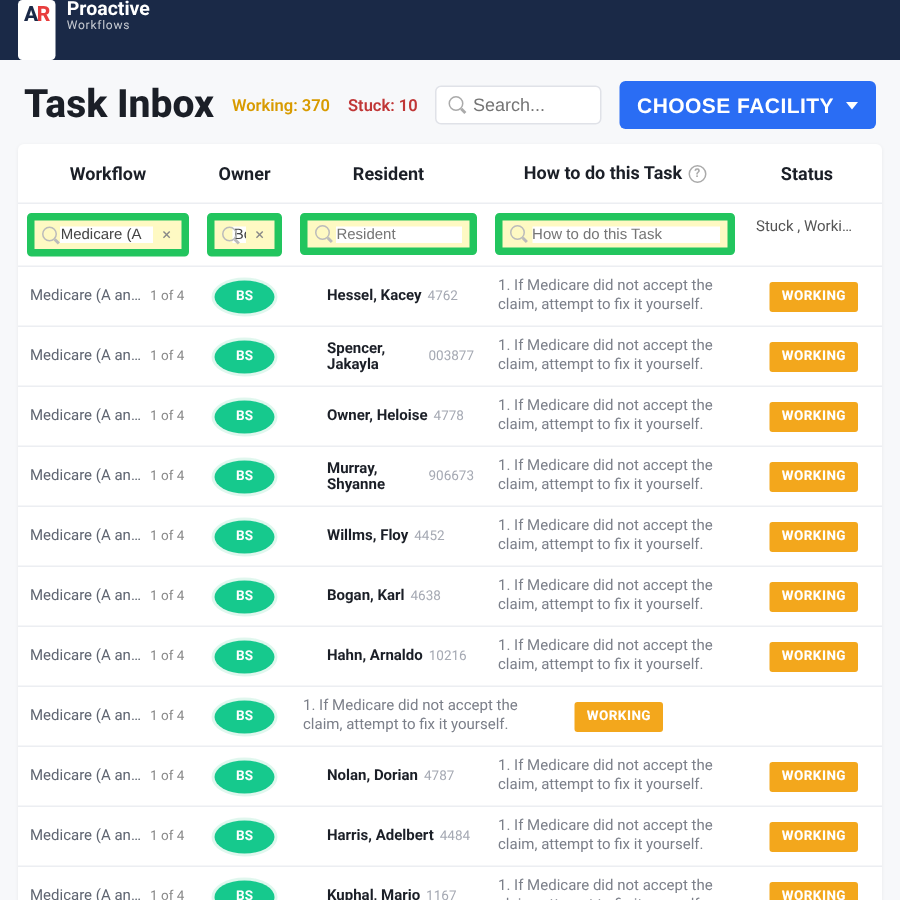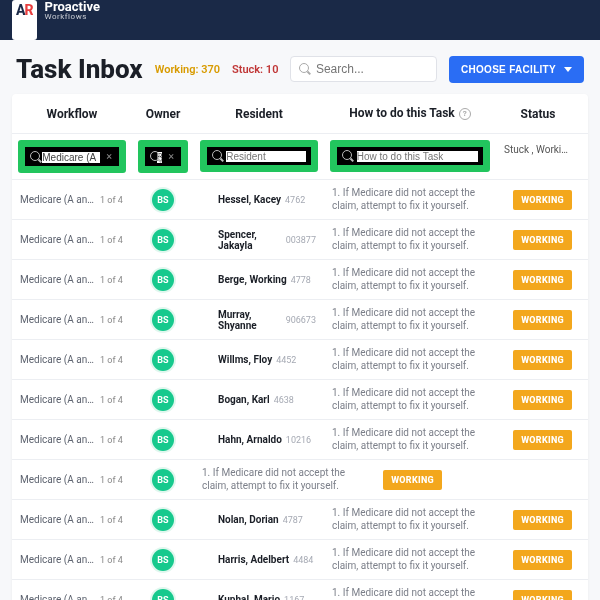--- a/index.html
+++ b/index.html
@@ -12,37 +12,37 @@
   .logo-text .w { font-size: 8px; opacity: .75; letter-spacing: .5px; }
   .header { display: flex; align-items: center; padding: 14px 16px 10px; gap: 12px; justify-content: center; }
   .title { font-size: 26px; font-weight: 800; color: #1b1f27; }
   .stat-working { font-size: 11px; color: #d89b00; font-weight:600;}
   .stat-stuck   { font-size: 11px; color: #c03636; font-weight:600;}
   .search-box   { flex:1; display:flex; align-items:center; border:1px solid #e0e2e8; border-radius:4px; padding:5px 8px; background:#fff; gap:6px;}
   .search-box input { border:none; outline:none; font-size:12px; width:100%; color:#555;}
   .mag { width:12px; height:12px; position:relative; }
   .mag::before{content:"";position:absolute;width:8px;height:8px;border:1.5px solid #aaa;border-radius:50%;top:0;left:0;}
   .mag::after{content:"";position:absolute;width:4px;height:1.5px;background:#aaa;top:9px;left:8px;transform:rotate(45deg);}
-  .facility-btn{background:#2a6df4;color:#fff;border:none;border-radius:4px;padding:8px 12px;font-size:10px;font-weight:700;letter-spacing:.3px;display:flex;align-items:center;gap:8px;cursor:pointer;}
+  .facility-btn{background:#2a6df4;color:#fff;border:none;border-radius:4px;padding:8px 12px;font-size:14px;font-weight:700;letter-spacing:.3px;display:flex;align-items:center;gap:8px;cursor:pointer;}
   .chev{width:0;height:0;border-left:4px solid transparent;border-right:4px solid transparent;border-top:5px solid #fff;}
   .grid{background:#fff;margin:0 12px;border-radius:4px;box-shadow:0 1px 3px rgba(0,0,0,.06);}
   .row{display:flex;border-bottom:1px solid #eceef2;}
   .c-wf{width:120px;} .c-ow{width:62px;} .c-rs{width:130px;} .c-ht{width:172px;} .c-st{width:84px;}
   .head .cell{padding:12px 8px;font-size:12px;font-weight:700;color:#1b1f27;text-align:center;display:flex;align-items:center;justify-content:center;gap:4px;}
   .help{display:inline-flex;width:12px;height:12px;border:1px solid #aaa;border-radius:50%;align-items:center;justify-content:center;font-size:8px;color:#aaa;}
   .filters .cell{padding:6px 6px;}
-  .fbox{display:flex;align-items:flex-end;border:7px solid #22c55e;border-radius:3px;padding:3px 5px;background:#000000;gap:4px;}
+  .fbox{display:flex;align-items:center;border:5px solid #22c55e;border-radius:3px;padding:3px 5px;background:#fef9c3;gap:4px;}
   .fbox input{border:none;outline:none;font-size:10px;width:100%;color:#444;}
   .fbox .mag::before{border-color:#bbb;} .fbox .mag::after{background:#bbb;}
   .xbtn{font-size:11px;color:#888;cursor:pointer;padding:0 2px;}
   .datarow .cell{padding:7px 8px;font-size:10px;display:flex;align-items:center;}
   .datarow .c-wf{color:#5e6470;gap:6px;}
   .wfname{white-space:nowrap;overflow:hidden;text-overflow:ellipsis;max-width:74px;}
   .progress{color:#888;font-size:9px;}
-  .avatar{width:22px;height:22px;border-radius:50%;background:#16c98d;color:#fff;font-size:9px;font-weight:700;display:flex;align-items:center;justify-content:center;margin:0 auto;box-shadow:0 0 0 2px #e0f7ee;}
+  .avatar{width:40px;height:22px;border-radius:50%;background:#16c98d;color:#fff;font-size:9px;font-weight:700;display:flex;align-items:center;justify-content:center;margin:0 auto;box-shadow:0 0 0 2px #e0f7ee;}
   .c-ow{justify-content:center;}
   .c-rs{color:#1b1f27;gap:4px;}
   .resname{font-weight:700;padding-left:16px;}
   .resid{color:#a5a9b3;font-size:9px;}
   .c-ht{color:#7b7f89;font-size:8.5px;line-height:1.25;}
   .c-st{justify-content:flex-end;}
   .badge{background:#f3a71c;color:#fff;font-size:9px;font-weight:800;letter-spacing:.3px;padding:5px 8px;border-radius:2px;}
   .st-filter{font-size:10px;color:#555;padding:4px 2px;white-space:nowrap;overflow:hidden;text-overflow:ellipsis;}
 </style>
 </head>
@@ -149,21 +149,21 @@
       </div>
       <div class="row datarow">
         <div class="cell c-wf">
           <span class="wfname">Medicare (A and B) A...</span>
           <span class="progress">1 of 4</span>
         </div>
         <div class="cell c-ow">
           <div class="avatar">BS</div>
         </div>
         <div class="cell c-rs">
-          <span class="resname">Berge, Working</span>
+          <span class="resname">Owner, Heloise</span>
           <span class="resid">4778</span>
         </div>
         <div class="cell c-ht">1. If Medicare did not accept the claim, attempt to fix it yourself.</div>
         <div class="cell c-st">
           <span class="badge">WORKING</span>
         </div>
       </div>
       <div class="row datarow">
         <div class="cell c-wf">
           <span class="wfname">Medicare (A and B) A...</span>

